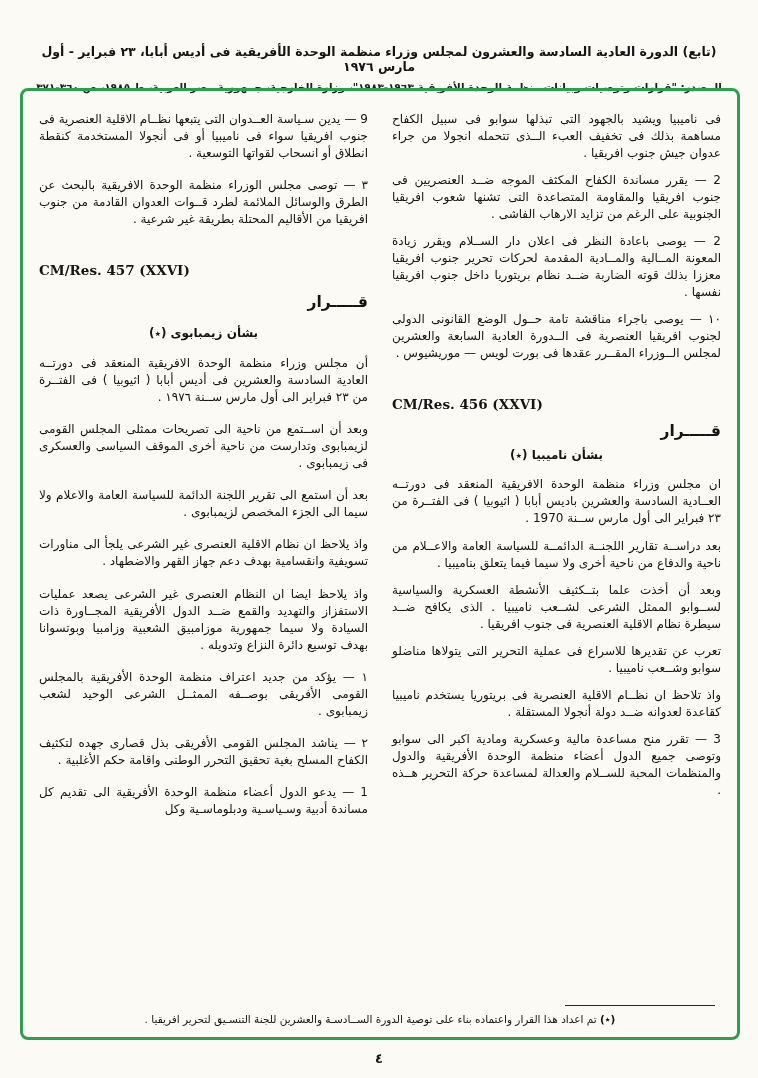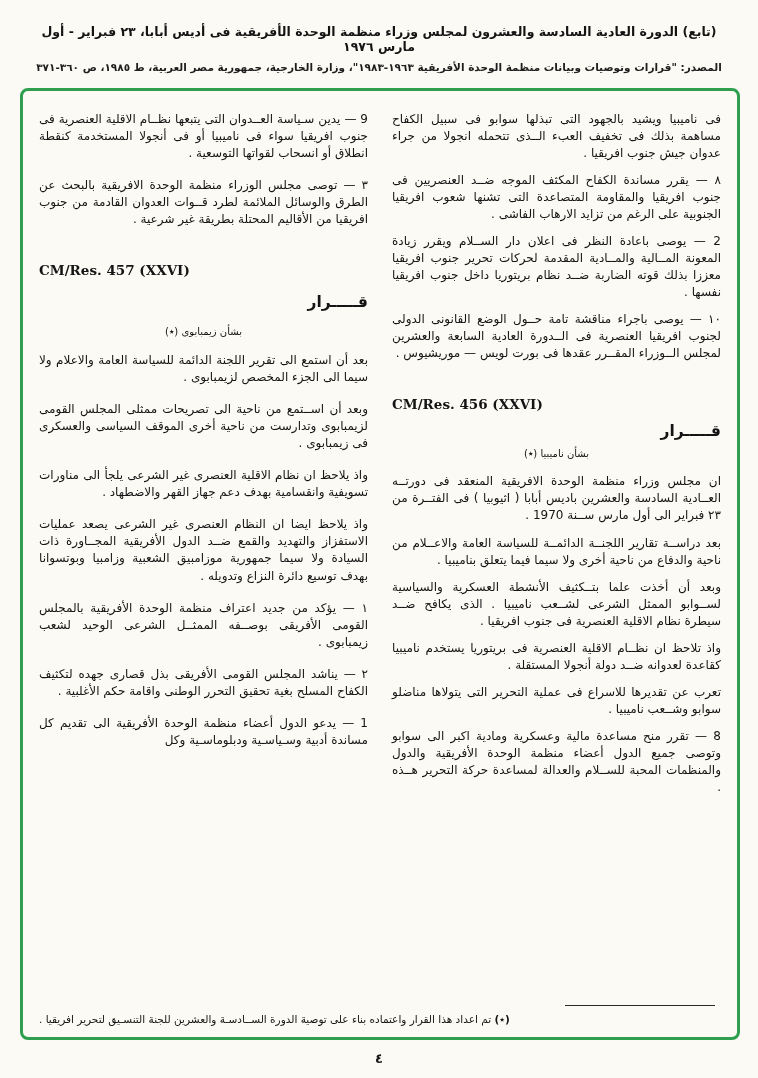--- a/index.html
+++ b/index.html
@@ -4,21 +4,21 @@
 <style>
   * { margin:0; padding:0; box-sizing:border-box; }
   html,body { width:758px; height:1078px; }
   body {
     background:#fbfaf4;
     font-family:"DejaVu Sans", sans-serif;
     color:#141414;
     position:relative;
     overflow:hidden;
   }
-  .page-header { padding:24px 26px 0; text-align:center; direction:rtl; }
+  .page-header { padding:24px 26px 0; text-align:center; direction:rtl;margin-top:20px; }
   .header-line1 { font-size:12.5px; font-weight:bold; letter-spacing:.2px; }
   .header-line2 { font-size:10.5px; font-weight:bold; margin-top:7px; color:#1d1d1d; }
   .content-frame {
     position:absolute; left:20px; right:18px; top:88px; bottom:38px;
     border:3px solid #2f9e4e; border-radius:8px;
     padding:20px 16px 10px;
     display:flex; flex-direction:column;
   }
   .columns { flex:1; display:flex; direction:rtl; gap:24px; overflow:hidden; }
   .col { flex:1; direction:rtl; min-width:0; }
@@ -27,63 +27,64 @@
   .body {
     font-size:12px; line-height:1.42;
     text-align:justify; text-align-last:right;
   }
   .res-code {
     direction:ltr; text-align:left;
     font-family:"DejaVu Serif", serif; font-weight:bold;
     font-size:13.5px; margin:34px 0 10px;
   }
   .title { text-align:right; font-weight:bold; font-size:15.5px; margin:4px 0 8px; }
-  .subtitle { text-align:center; font-weight:normal; font-size:10px; margin-bottom:14px; }
+  .subtitle { text-align:center; font-weight:bold; font-size:12px; margin-bottom:14px; }
   .footnote-area { margin-top:auto; direction:rtl; padding-top:6px; }
   .footnote-rule { width:150px; border-top:1.5px solid #2a2a2a; margin:0 6px 6px auto; margin-right:6px; margin-left:auto; }
-  .footnote { font-size:10.5px; direction:rtl; text-align:left; line-height:1.4; }
+  .footnote { font-size:10.5px; direction:rtl; text-align:center; line-height:1.4; }
   .footnote .marker { font-weight:bold; }
   .page-number {
     position:absolute; bottom:12px; left:0; right:0;
     text-align:center; font-size:13px; font-weight:bold;
   }
 </style>
 </head>
 <body>
 
 <header class="page-header">
   <div class="header-line1">(تابع) الدورة العادية السادسة والعشرون لمجلس وزراء منظمة الوحدة الأفريقية فى أديس أبابا، ٢٣ فبراير - أول مارس ١٩٧٦</div>
   <div class="header-line2">المصدر: "قرارات وتوصيات وبيانات منظمة الوحدة الأفريقية ١٩٦٣-١٩٨٣"، وزارة الخارجية، جمهورية مصر العربية، ط ١٩٨٥، ص ٣٦٠-٣٧١</div>
 </header>
 
 <div class="content-frame" style="border-color: rgb(47, 158, 78);">
   <div class="columns">
     <div class="col" data-column="right">
         <div class="block body">فى ناميبيا ويشيد بالجهود التى تبذلها سوابو فى سبيل الكفاح مساهمة بذلك فى تخفيف العبء الــذى تتحمله انجولا من جراء عدوان جيش جنوب افريقيا .</div>
-        <div class="block body">٨ — يقرر مساندة الكفاح المكثف الموجه ضــد العنصريين فى جنوب افريقيا والمقاومة المتصاعدة التى تشنها شعوب افريقيا الجنوبية على الرغم من تزايد الارهاب الفاشى .</div>
+        <div class="block body">2 — يقرر مساندة الكفاح المكثف الموجه ضــد العنصريين فى جنوب افريقيا والمقاومة المتصاعدة التى تشنها شعوب افريقيا الجنوبية على الرغم من تزايد الارهاب الفاشى .</div>
         <div class="block body">2 — يوصى باعادة النظر فى اعلان دار الســلام ويقرر زيادة المعونة المــالية والمــادية المقدمة لحركات تحرير جنوب افريقيا معززا بذلك قوته الضاربة ضــد نظام بريتوريا داخل جنوب افريقيا نفسها .</div>
         <div class="block body">١٠ — يوصى باجراء مناقشة تامة حــول الوضع القانونى الدولى لجنوب افريقيا العنصرية فى الــدورة العادية السابعة والعشرين لمجلس الــوزراء المقــرر عقدها فى بورت لويس — موريشيوس .</div>
         <div class="block res-code">CM/Res. 456 (XXVI)</div>
         <div class="block title">قـــــرار</div>
         <div class="block subtitle">بشأن ناميبيا (٭)</div>
         <div class="block body">ان مجلس وزراء منظمة الوحدة الافريقية المنعقد فى دورتــه العــادية السادسة والعشرين باديس أبابا ( اثيوبيا ) فى الفتــرة من ٢٣ فبراير الى أول مارس ســنة 1970 .</div>
         <div class="block body">بعد دراســة تقارير اللجنــة الدائمــة للسياسة العامة والاعــلام من ناحية والدفاع من ناحية أخرى ولا سيما فيما يتعلق بناميبيا .</div>
         <div class="block body">وبعد أن أخذت علما بتــكثيف الأنشطة العسكرية والسياسية لســوابو الممثل الشرعى لشــعب ناميبيا . الذى يكافح ضــد سيطرة نظام الاقلية العنصرية فى جنوب افريقيا .</div>
+        <div class="block body">تعرب عن تقديرها للاسراع فى عملية التحرير التى يتولاها مناضلو سوابو وشــعب ناميبيا .</div>
         <div class="block body">واذ تلاحظ ان نظــام الاقلية العنصرية فى بريتوريا يستخدم ناميبيا كقاعدة لعدوانه ضــد دولة أنجولا المستقلة .</div>
-        <div class="block body">تعرب عن تقديرها للاسراع فى عملية التحرير التى يتولاها مناضلو سوابو وشــعب ناميبيا .</div>
-        <div class="block body">8 — تقرر منح مساعدة مالية وعسكرية ومادية اكبر الى سوابو وتوصى جميع الدول أعضاء منظمة الوحدة الأفريقية والدول والمنظمات المحبة للســلام والعدالة لمساعدة حركة التحرير هــذه .</div>
+        <div class="block body">3 — تقرر منح مساعدة مالية وعسكرية ومادية اكبر الى سوابو وتوصى جميع الدول أعضاء منظمة الوحدة الأفريقية والدول والمنظمات المحبة للســلام والعدالة لمساعدة حركة التحرير هــذه .</div>
       </div>
     <div class="col" data-column="left">
         <div class="block body">9 — يدين سـياسة العــدوان التى يتبعها نظــام الاقلية العنصرية فى جنوب افريقيا سواء فى ناميبيا أو فى أنجولا المستخدمة كنقطة انطلاق أو انسحاب لقواتها التوسعية .</div>
         <div class="block body">٣ — توصى مجلس الوزراء منظمة الوحدة الافريقية بالبحث عن الطرق والوسائل الملائمة لطرد قــوات العدوان القادمة من جنوب افريقيا من الأقاليم المحتلة بطريقة غير شرعية .</div>
         <div class="block res-code">CM/Res. 457 (XXVI)</div>
         <div class="block title">قـــــرار</div>
         <div class="block subtitle">بشأن زيمبابوى (٭)</div>
+        <div class="block body">أن مجلس وزراء منظمة الوحدة الافريقية المنعقد فى دورتــه العادية السادسة والعشرين فى أديس أبابا ( اثيوبيا ) فى الفتــرة من ٢٣ فبراير الى أول مارس ســنة ١٩٧٦ .</div>
+        <div class="block body">وبعد أن اســتمع من ناحية الى تصريحات ممثلى المجلس القومى لزيمبابوى وتدارست من ناحية أخرى الموقف السياسى والعسكرى فى زيمبابوى .</div>
         <div class="block body">بعد أن استمع الى تقرير اللجنة الدائمة للسياسة العامة والاعلام ولا سيما الى الجزء المخصص لزيمبابوى .</div>
-        <div class="block body">وبعد أن اســتمع من ناحية الى تصريحات ممثلى المجلس القومى لزيمبابوى وتدارست من ناحية أخرى الموقف السياسى والعسكرى فى زيمبابوى .</div>
         <div class="block body">واذ يلاحظ ان نظام الاقلية العنصرى غير الشرعى يلجأ الى مناورات تسويفية وانقسامية بهدف دعم جهاز القهر والاضطهاد .</div>
         <div class="block body">واذ يلاحظ ايضا ان النظام العنصرى غير الشرعى يصعد عمليات الاستفزاز والتهديد والقمع ضــد الدول الأفريقية المجــاورة ذات السيادة ولا سيما جمهورية موزامبيق الشعبية وزامبيا وبوتسوانا بهدف توسيع دائرة النزاع وتدويله .</div>
         <div class="block body">١ — يؤكد من جديد اعتراف منظمة الوحدة الأفريقية بالمجلس القومى الأفريقى بوصــفه الممثــل الشرعى الوحيد لشعب زيمبابوى .</div>
         <div class="block body">٢ — يناشد المجلس القومى الأفريقى بذل قصارى جهده لتكثيف الكفاح المسلح بغية تحقيق التحرر الوطنى واقامة حكم الأغلبية .</div>
         <div class="block body">1 — يدعو الدول أعضاء منظمة الوحدة الأفريقية الى تقديم كل مساندة أدبية وسـياسـية ودبلوماسـية وكل</div>
       </div>
   </div>
   <div class="footnote-area">
     <div class="footnote-rule"></div>
     <div class="footnote">

